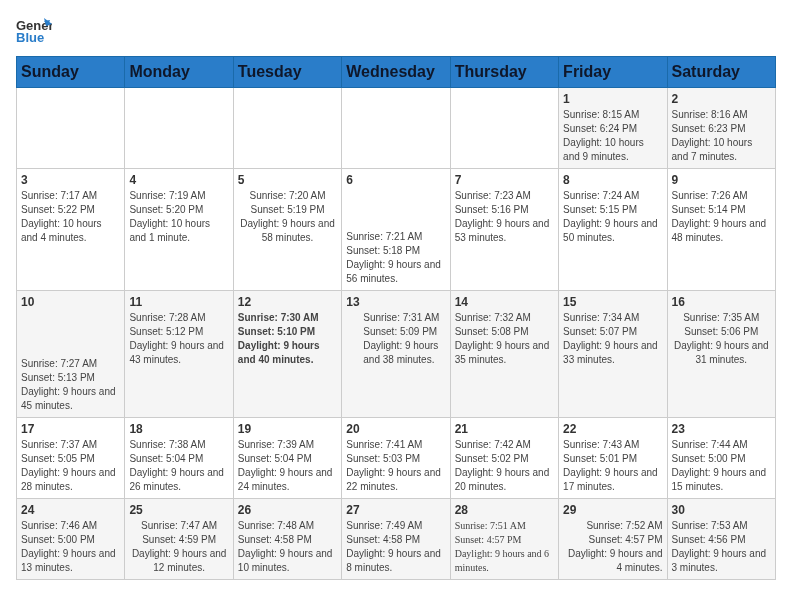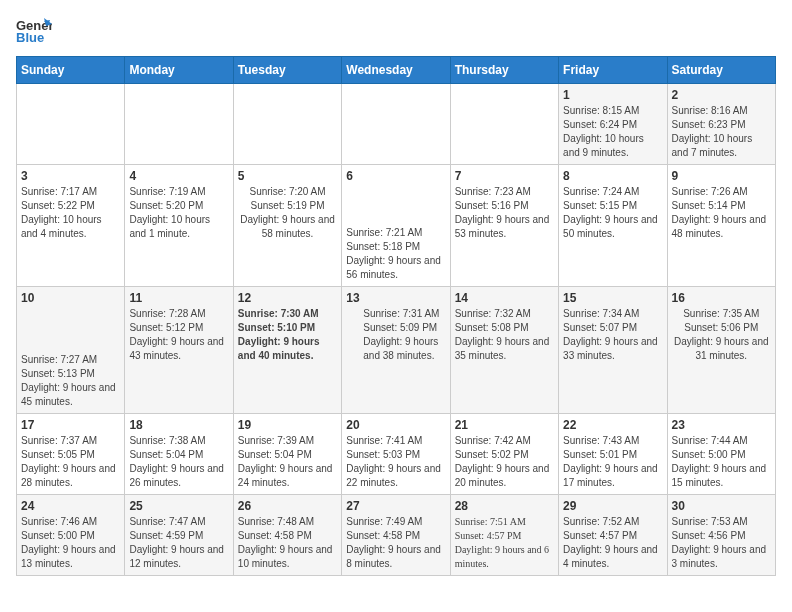--- a/index.html
+++ b/index.html
@@ -39,22 +39,22 @@
       font-weight: normal;
       color: #555;
     }
     table {
       width: 100%;
       border-collapse: collapse;
       table-layout: fixed;
     }
     thead tr th {
       background-color: #2a7dc9;
-      color: #ffffff;
-      font-size: 12px;
+      color: #0f172a;
+      font-size: 16px;
       font-weight: bold;
       padding: 6px 4px;
       text-align: left;
       border: 1px solid #1a6aaa;
     }
     tbody tr td {
       border: 1px solid #ccc;
       vertical-align: top;
       padding: 4px;
       font-size: 10px;
@@ -268,21 +268,21 @@
       </tr>
       <tr>
         <td>
           <div class="day-number">24</div>
           <div class="day-info" style="white-space: pre-line;">Sunrise: 7:46 AM
 Sunset: 5:00 PM
 Daylight: 9 hours and 13 minutes.</div>
         </td>
         <td>
           <div class="day-number">25</div>
-          <div class="day-info" style="white-space: pre-line;">Sunrise: 7:47 AM
+          <div class="day-info" style="white-space: pre-line; text-align: center;">Sunrise: 7:47 AM
 Sunset: 4:59 PM
 Daylight: 9 hours and 12 minutes.</div>
         </td>
         <td>
           <div class="day-number">26</div>
           <div class="day-info" style="white-space: pre-line;">Sunrise: 7:48 AM
 Sunset: 4:58 PM
 Daylight: 9 hours and 10 minutes.</div>
         </td>
         <td>
@@ -292,21 +292,21 @@
 Daylight: 9 hours and 8 minutes.</div>
         </td>
         <td>
           <div class="day-number">28</div>
           <div class="day-info" style="white-space: pre-line; font-family: Liberation Serif, serif;">Sunrise: 7:51 AM
 Sunset: 4:57 PM
 Daylight: 9 hours and 6 minutes.</div>
         </td>
         <td>
           <div class="day-number">29</div>
-          <div class="day-info" style="white-space: pre-line;">Sunrise: 7:52 AM
+          <div class="day-info" style="white-space: pre-line; text-align: right;">Sunrise: 7:52 AM
 Sunset: 4:57 PM
 Daylight: 9 hours and 4 minutes.</div>
         </td>
         <td>
           <div class="day-number">30</div>
           <div class="day-info" style="white-space: pre-line;">Sunrise: 7:53 AM
 Sunset: 4:56 PM
 Daylight: 9 hours and 3 minutes.</div>
         </td>
       </tr>

